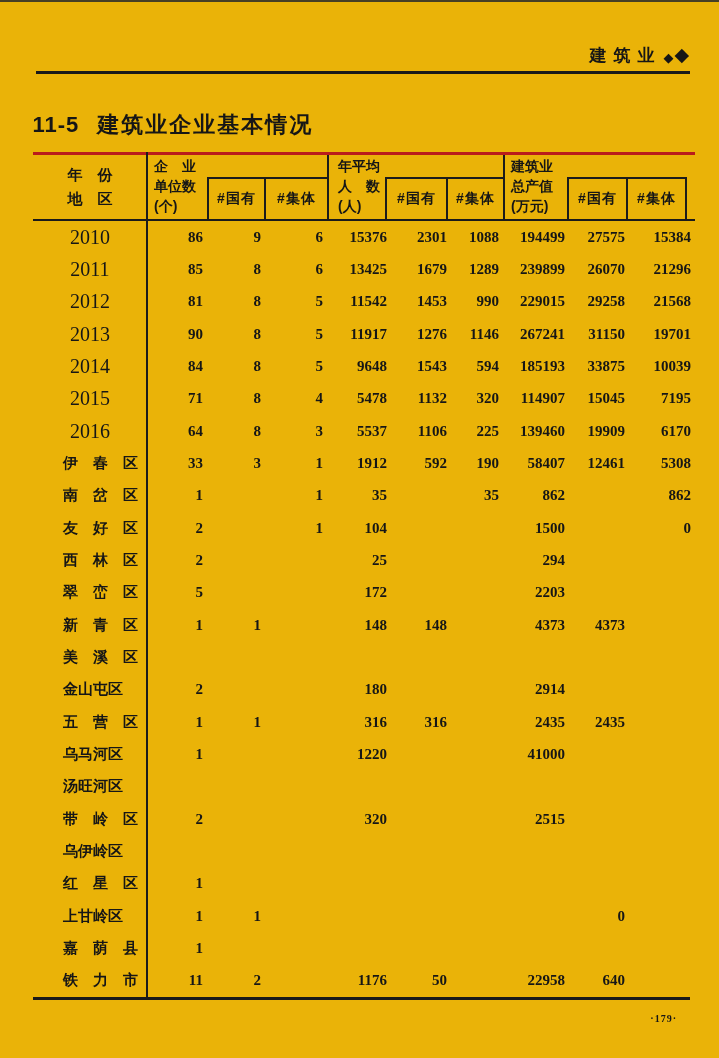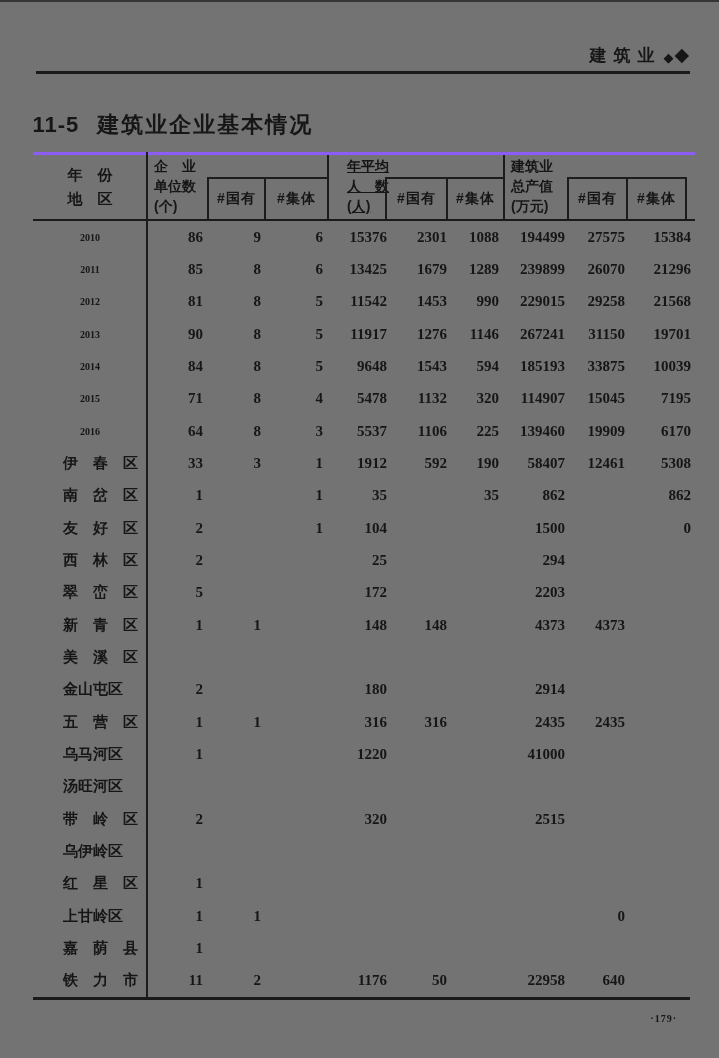--- a/index.html
+++ b/index.html
@@ -1,19 +1,19 @@
 <!DOCTYPE html>
 <html><head>
 <meta charset="utf-8">
 <style>
   html,body{margin:0;padding:0;}
   body{background:#888; font-family:"Liberation Sans", sans-serif;}
   .page{
     position:relative; width:719px; height:1058px; margin:0 auto;
-    background:#737373; color:#161616; overflow:hidden;
+    background:#eab308; color:#161616; overflow:hidden;
   }
   .top-edge{position:absolute; top:0; left:0; width:719px; height:2px; background:#2a2a2a; opacity:.85;}
 
   
   .kicker{position:absolute; top:45px; right:30px; display:flex; align-items:flex-end; white-space:pre;}
   .kicker-text{font-size:17px; font-weight:700; letter-spacing:7px; line-height:1;}
   .diamond-small{font-size:13px; line-height:1; margin-left:2px;}
   .diamond-large{font-size:19px; line-height:1; margin-left:1px;}
   .kicker-rule{position:absolute; top:71px; left:36px; width:654px; height:3px; background:#1a1a1a;}
 
@@ -22,26 +22,26 @@
     font-size:22px; font-weight:700; letter-spacing:2px; white-space:pre;}
   .title .num{letter-spacing:1px;}
   .title .txt{margin-left:18px;}
 
   
   .table-wrap{position:absolute; top:152px; left:33px; width:662px; height:848px;}
   .vline-main{position:absolute; top:0; left:113px; width:2px; height:845px; background:#1c1c1c;}
   .bottom-rule{position:absolute; top:845px; left:0; width:657px; height:3px; background:#1a1a1a;}
 
   .thead{position:relative; width:662px; height:69px; box-sizing:border-box;
-    border-top:3px solid #8b5cf6; border-bottom:2px solid #1a1a1a;}
+    border-top:3px solid #b91c1c; border-bottom:2px solid #1a1a1a;}
   .hcell{position:absolute; top:0; bottom:0; display:flex; flex-direction:column; justify-content:center;
     font-size:14px; font-weight:700; line-height:1.42; white-space:pre;}
   .h-year-region{left:0; width:114px; align-items:center; font-size:15px; line-height:1.6;}
   .h-group1{left:114px; width:59px; padding-left:7px; box-sizing:border-box;}
-  .h-group2{left:294px; width:58px; padding-left:20px; box-sizing:border-box;text-decoration:underline;}
+  .h-group2{left:294px; width:58px; padding-left:11px; box-sizing:border-box;}
   .h-group3{left:470px; width:64px; padding-left:8px; box-sizing:border-box;}
   .hvline{position:absolute; top:0; bottom:0; width:2px; background:#1c1c1c;}
   .hv2{left:294px;} .hv3{left:470px;}
   .subbox{position:absolute; top:22px; bottom:0; display:flex;
     border-top:2px solid #1c1c1c; border-left:2px solid #1c1c1c; box-sizing:border-box;}
   .sb1{left:174px; width:120px;}
   .sb2{left:352px; width:118px;}
   .sb3{left:534px; width:120px; border-right:2px solid #1c1c1c;}
   .subcell{display:flex; align-items:center; justify-content:center;
     font-size:14px; font-weight:700; letter-spacing:1px; box-sizing:border-box;}
@@ -51,21 +51,21 @@
   .sb3 .first{width:59px;} .sb3 .second{flex:1;}
 
   .tbody{position:absolute; top:69px; left:0; width:662px; height:776px;
     display:grid; grid-template-rows:repeat(24, 1fr);}
   .trow{display:grid; grid-template-columns:114px 60px 58px 62px 64px 60px 52px 66px 60px 66px;
     align-items:center;}
   .cell{box-sizing:border-box;}
   .cell.num{font-family:"Liberation Serif", serif; font-weight:700; font-size:15px;
     text-align:right; padding-right:4px; white-space:pre;}
   .cell.label{white-space:pre;}
-  .cell.label.year{font-family:"Liberation Serif", serif; font-weight:700; font-size:10px; text-align:center;}
+  .cell.label.year{font-family:"Liberation Serif", serif; font-weight:400; font-size:20px; text-align:center;}
   .cell.label.region{font-weight:700; font-size:15px; text-align:left; padding-left:30px;}
 
   .pageno{position:absolute; top:1013px; right:42px;
     font-family:"Liberation Serif", serif; font-weight:700; font-size:10px; letter-spacing:1px;}
 </style>
 </head>
 <body>
 
 <div class="page">
   <div class="top-edge"></div>

